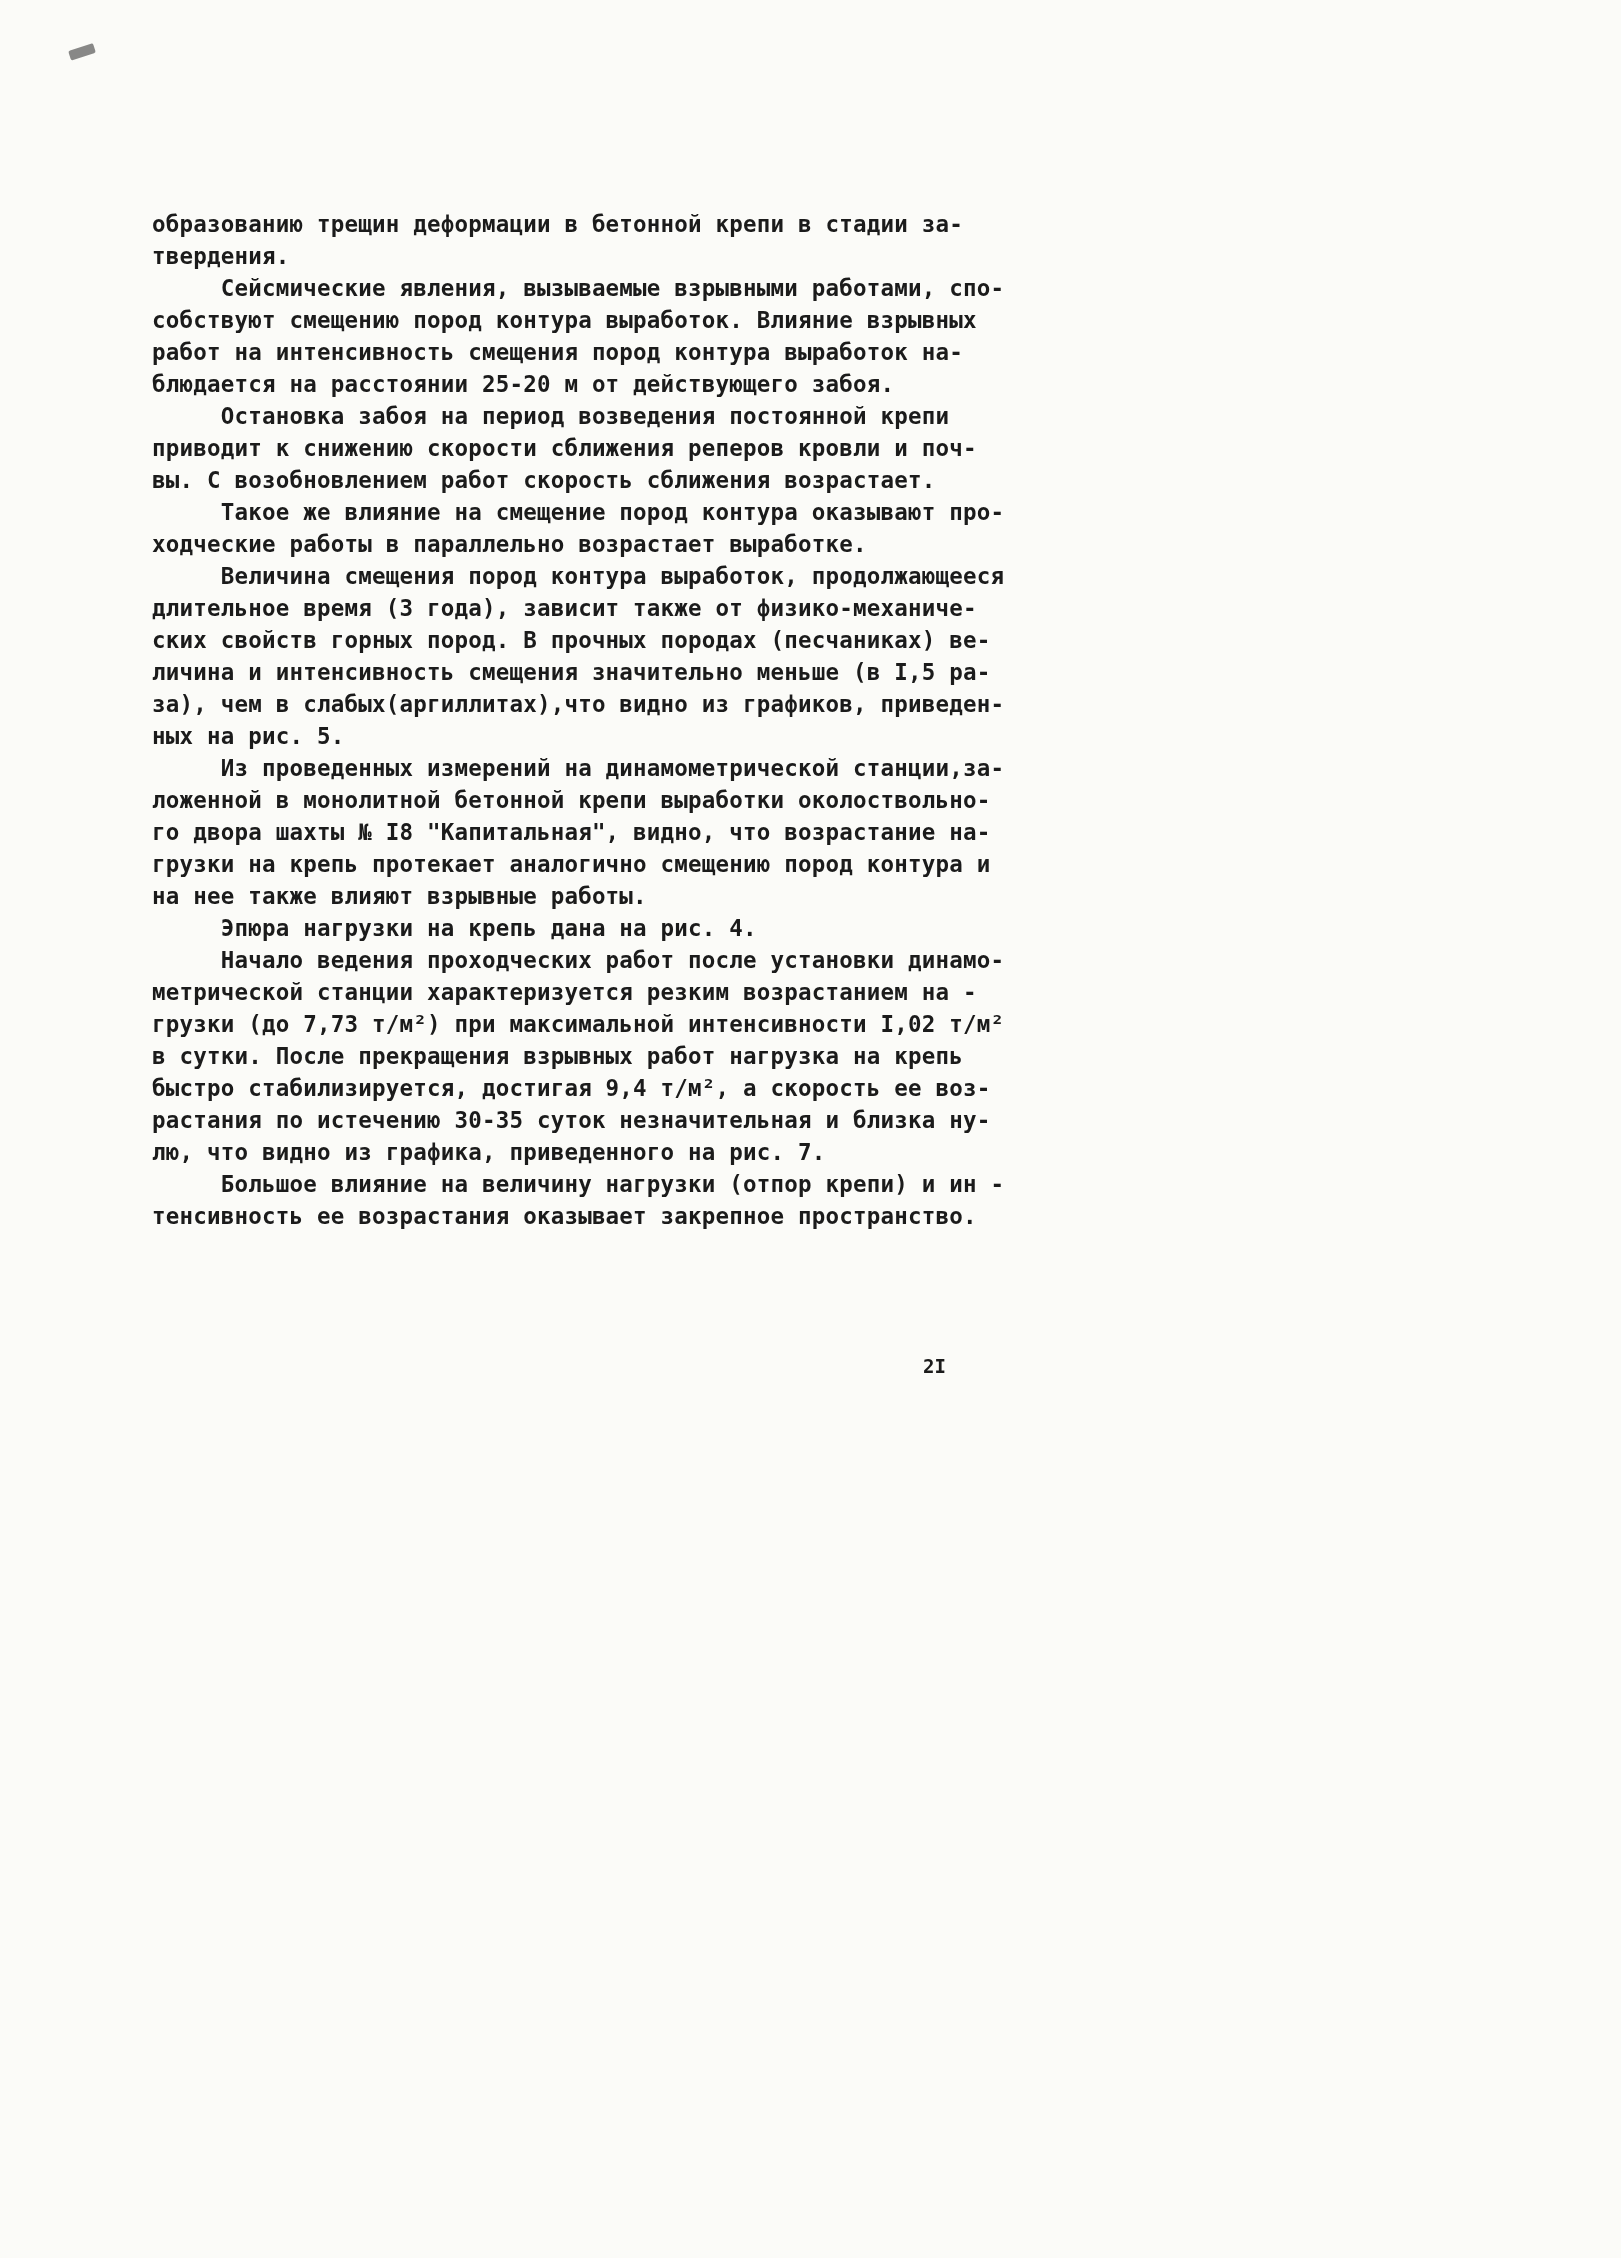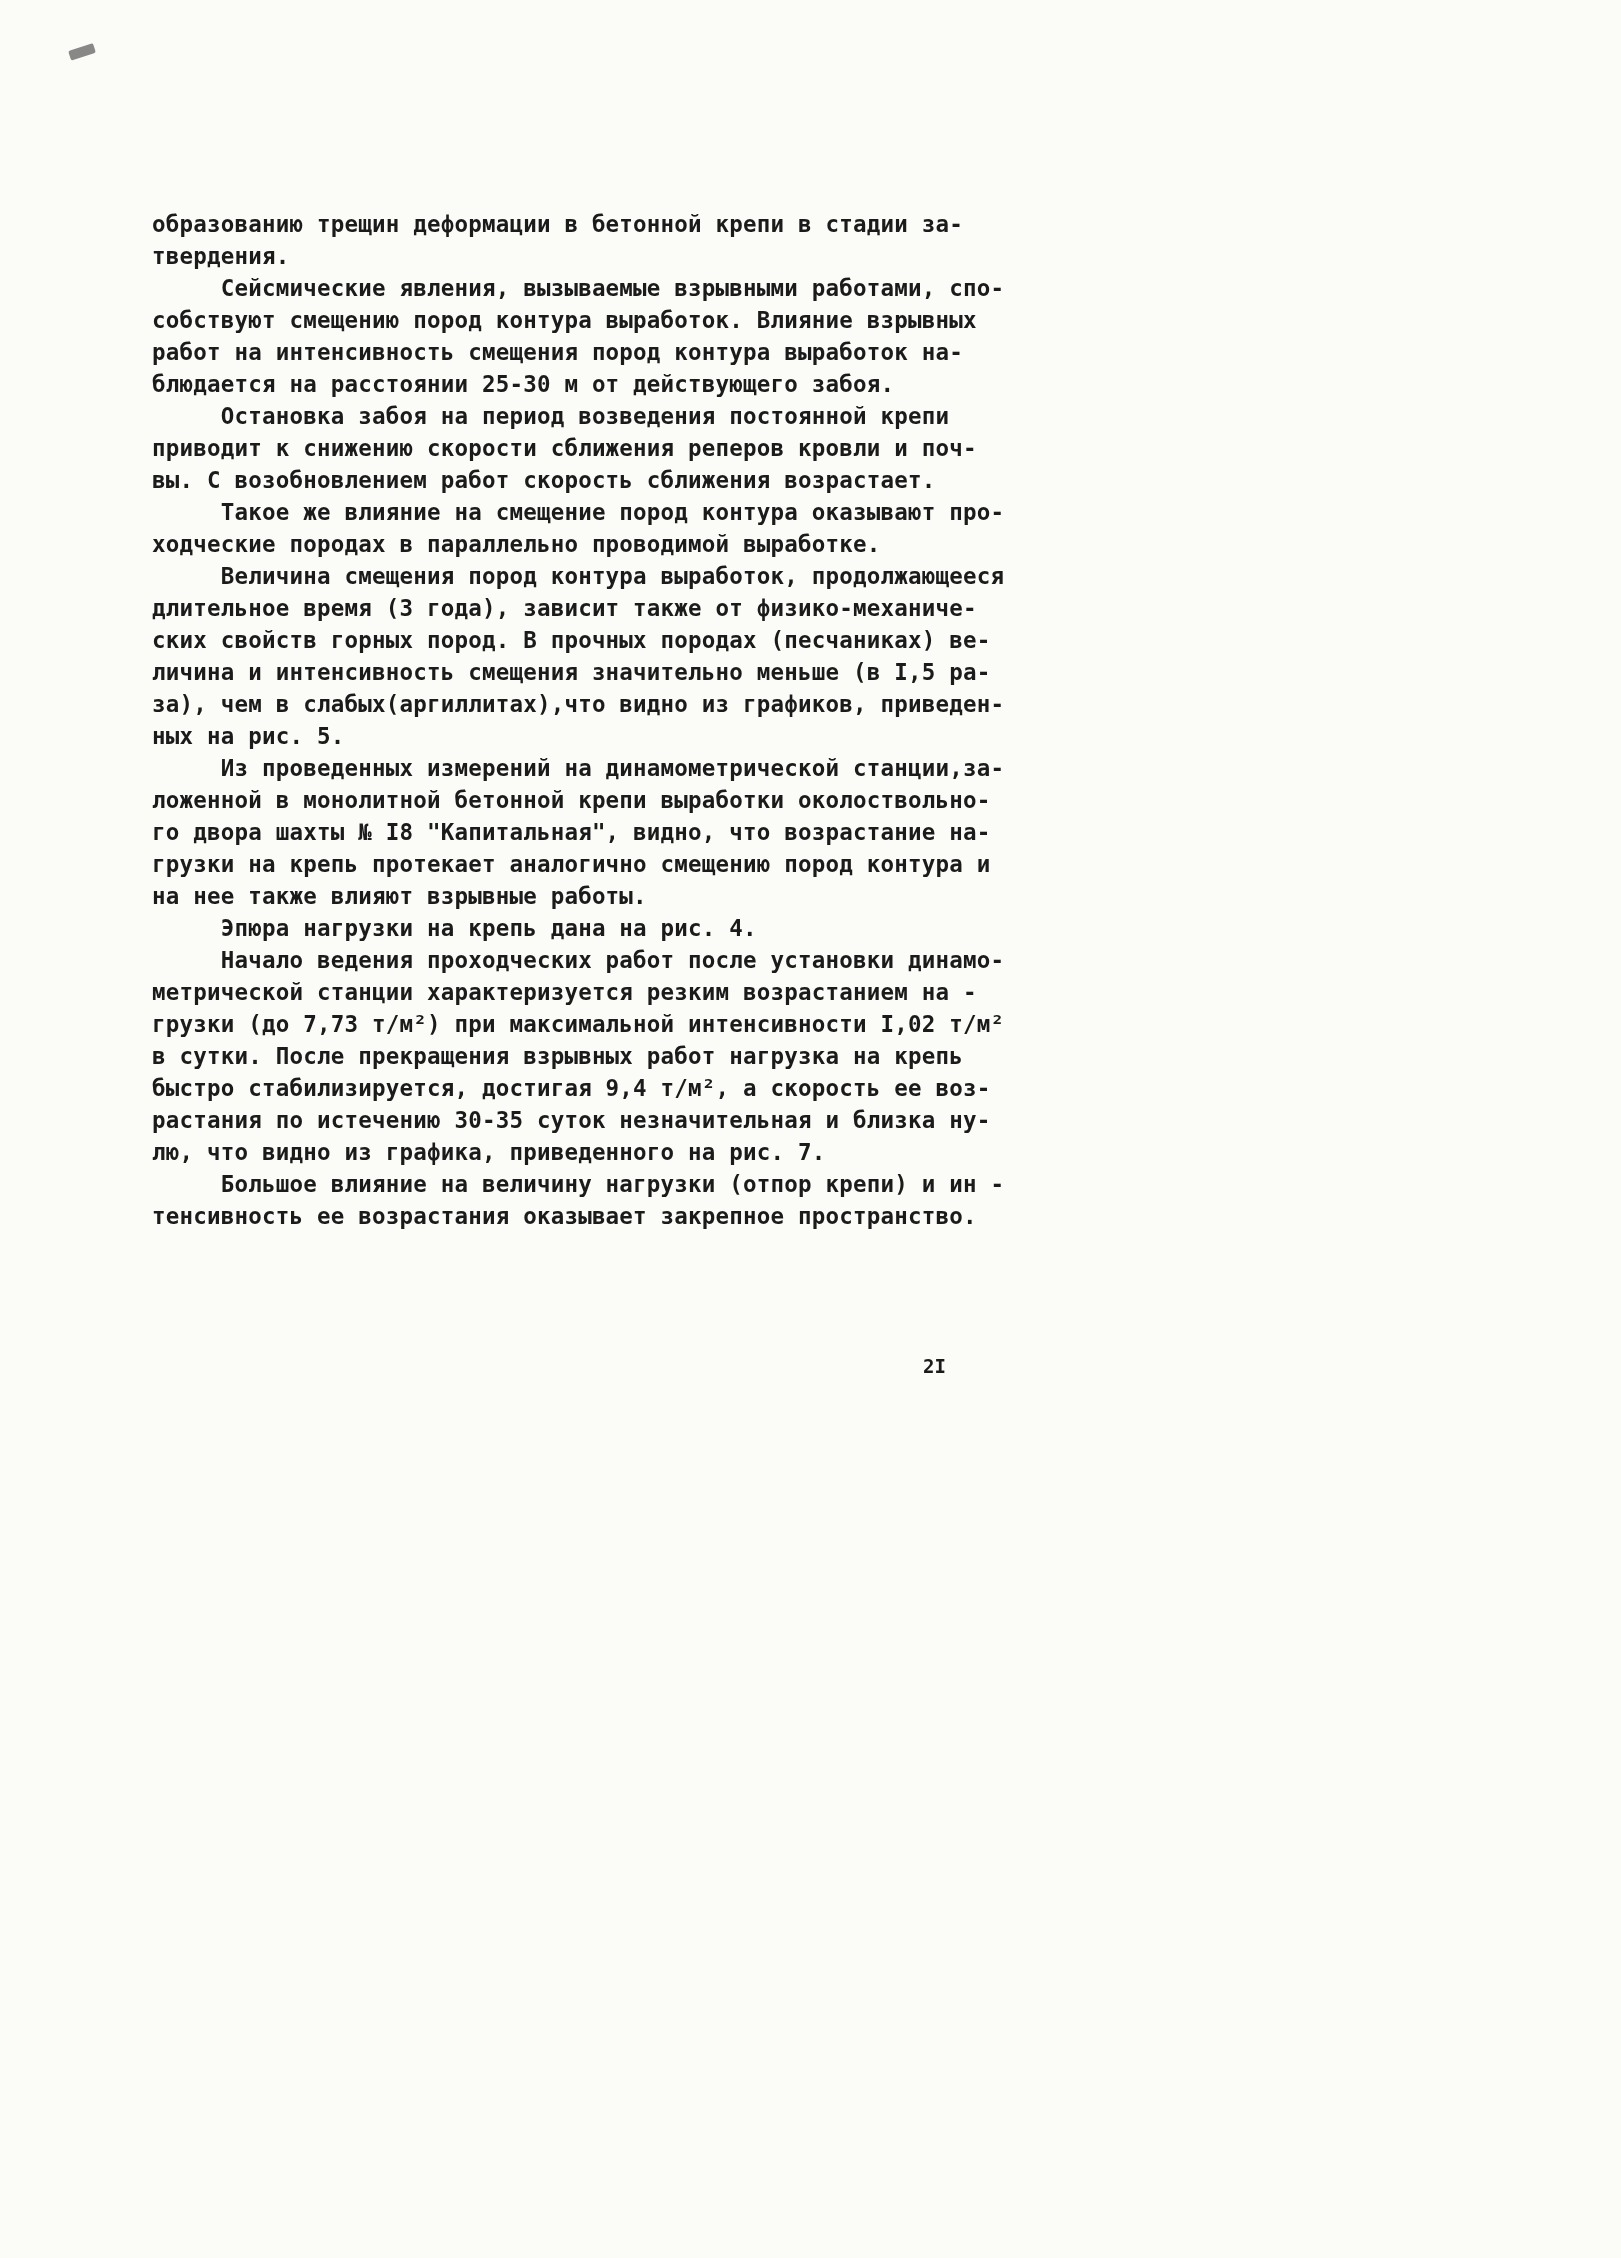--- a/index.html
+++ b/index.html
@@ -59,26 +59,26 @@
 <div class="page">
 
   <div class="scan-artifact"></div>
 
   <div class="text-block">
     <div class="paragraph">образованию трещин деформации в бетонной крепи в стадии за-
 твердения.</div>
     <div class="paragraph">     Сейсмические явления, вызываемые взрывными работами, спо-
 собствуют смещению пород контура выработок. Влияние взрывных
 работ на интенсивность смещения пород контура выработок на-
-блюдается на расстоянии 25-30 м от действующего забоя.</div>
+блюдается на расстоянии 25-20 м от действующего забоя.</div>
     <div class="paragraph">     Остановка забоя на период возведения постоянной крепи
 приводит к снижению скорости сближения реперов кровли и поч-
 вы. С возобновлением работ скорость сближения возрастает.</div>
     <div class="paragraph">     Такое же влияние на смещение пород контура оказывают про-
-ходческие породах в параллельно проводимой выработке.</div>
+ходческие работы в параллельно возрастает выработке.</div>
     <div class="paragraph">     Величина смещения пород контура выработок, продолжающееся
 длительное время (3 года), зависит также от физико-механиче-
 ских свойств горных пород. В прочных породах (песчаниках) ве-
 личина и интенсивность смещения значительно меньше (в I,5 ра-
 за), чем в слабых(аргиллитах),что видно из графиков, приведен-
 ных на рис. 5.</div>
     <div class="paragraph">     Из проведенных измерений на динамометрической станции,за-
 ложенной в монолитной бетонной крепи выработки околоствольно-
 го двора шахты № I8 "Капитальная", видно, что возрастание на-
 грузки на крепь протекает аналогично смещению пород контура и

